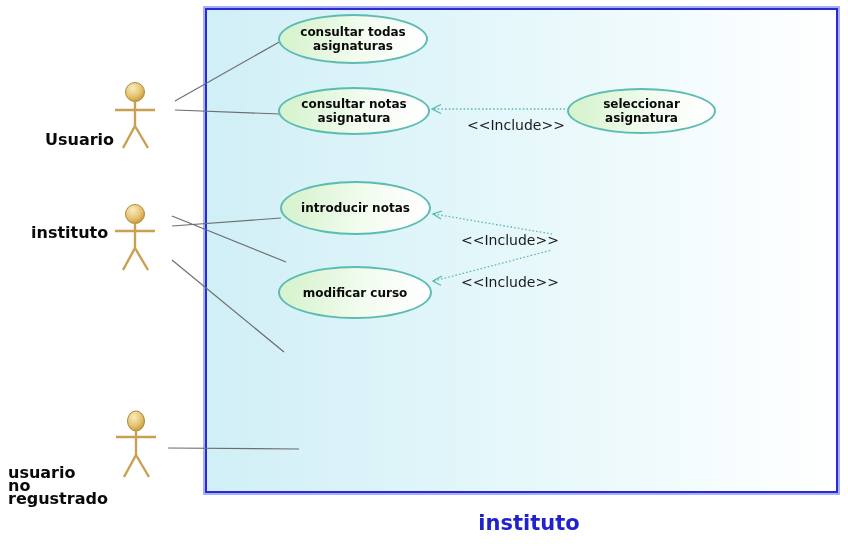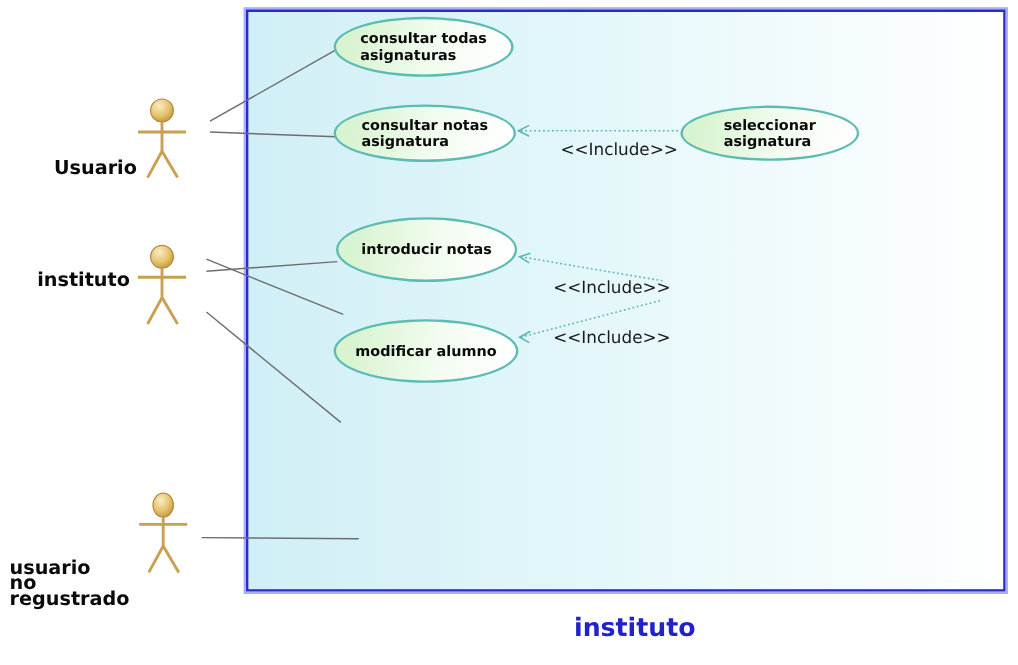--- a/index.html
+++ b/index.html
@@ -15,21 +15,21 @@
     box-shadow:0 0 0 2px #a8aef8;
     background:linear-gradient(to right,#d0eff6 0%,#e4f7fa 45%,#ffffff 100%);
   }
   
   .uc{
     position:absolute;
     border:2px solid #5cbcb2;
     border-radius:50%;
     background:linear-gradient(100deg,#d7f3cf 8%,#f2fcef 55%,#ffffff 95%);
     display:flex;align-items:center;justify-content:center;
-    text-align:left;
+    text-align:center;
     font-weight:bold;font-size:12px;line-height:14px;color:#0a0a0a;
     white-space:pre-line;
     box-sizing:border-box;
   }
   
   .actor-label{
     position:absolute;font-weight:bold;font-size:16px;line-height:13px;
     color:#0a0a0a;white-space:pre-line;
   }
   .include-label{
@@ -111,21 +111,21 @@
 
   <div class="uc" style="left:278px;top:87px;width:152px;height:48px;">consultar notas
 asignatura</div>
 
   <div class="uc" style="left:567px;top:88px;width:149px;height:46px;">seleccionar
 asignatura</div>
 
   <div class="uc" style="left:280px;top:181px;width:151px;height:54px;">introducir notas</div>
 
 
-  <div class="uc" style="left:278px;top:266px;width:154px;height:53px;">modificar alumno</div>
+  <div class="uc" style="left:278px;top:266px;width:154px;height:53px;">modificar curso</div>
 
 
 
   <div class="include-label" style="left:467px;top:117px;">&lt;&lt;Include&gt;&gt;</div>
   <div class="include-label" style="left:461px;top:232px;">&lt;&lt;Include&gt;&gt;</div>
   <div class="include-label" style="left:461px;top:274px;">&lt;&lt;Include&gt;&gt;</div>
 
   <div class="actor-label" style="left:45px;top:133px;width:62px;text-align:center;">Usuario</div>
   <div class="actor-label" style="left:31px;top:226px;width:62px;text-align:center;">instituto</div>
   <div class="actor-label" style="left:8px;top:466px;width:90px;text-align:left;">usuario no

